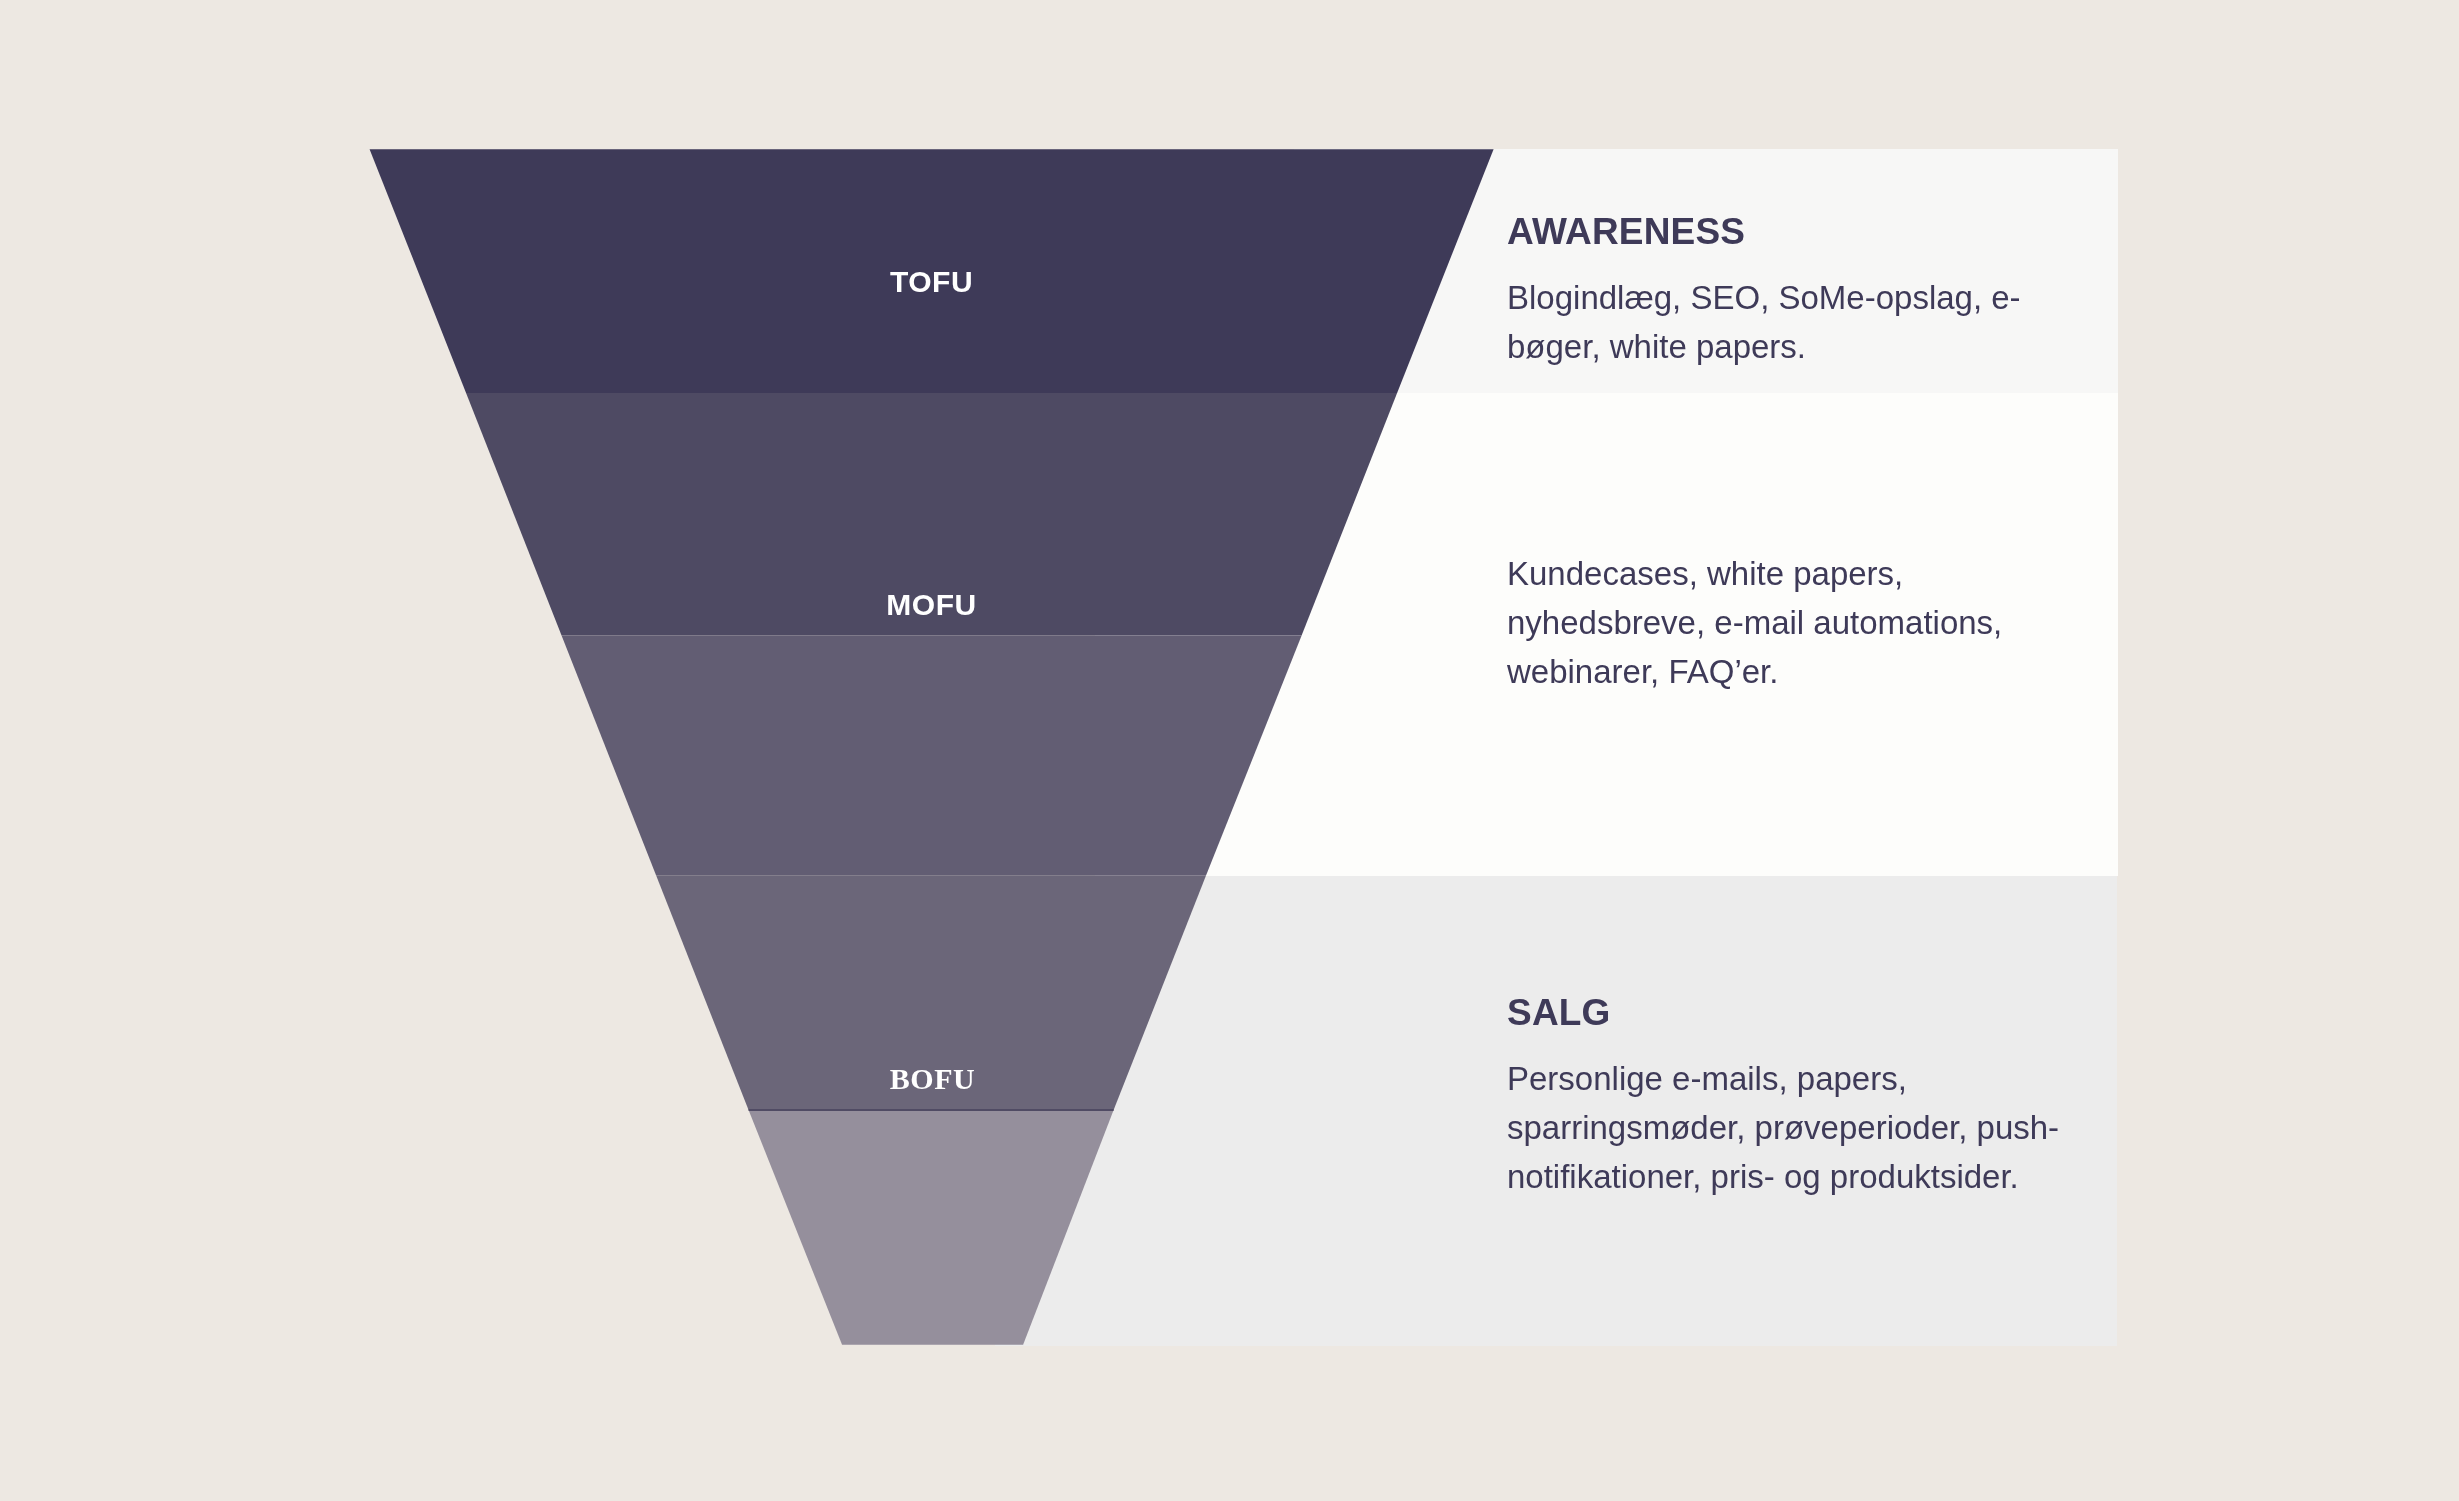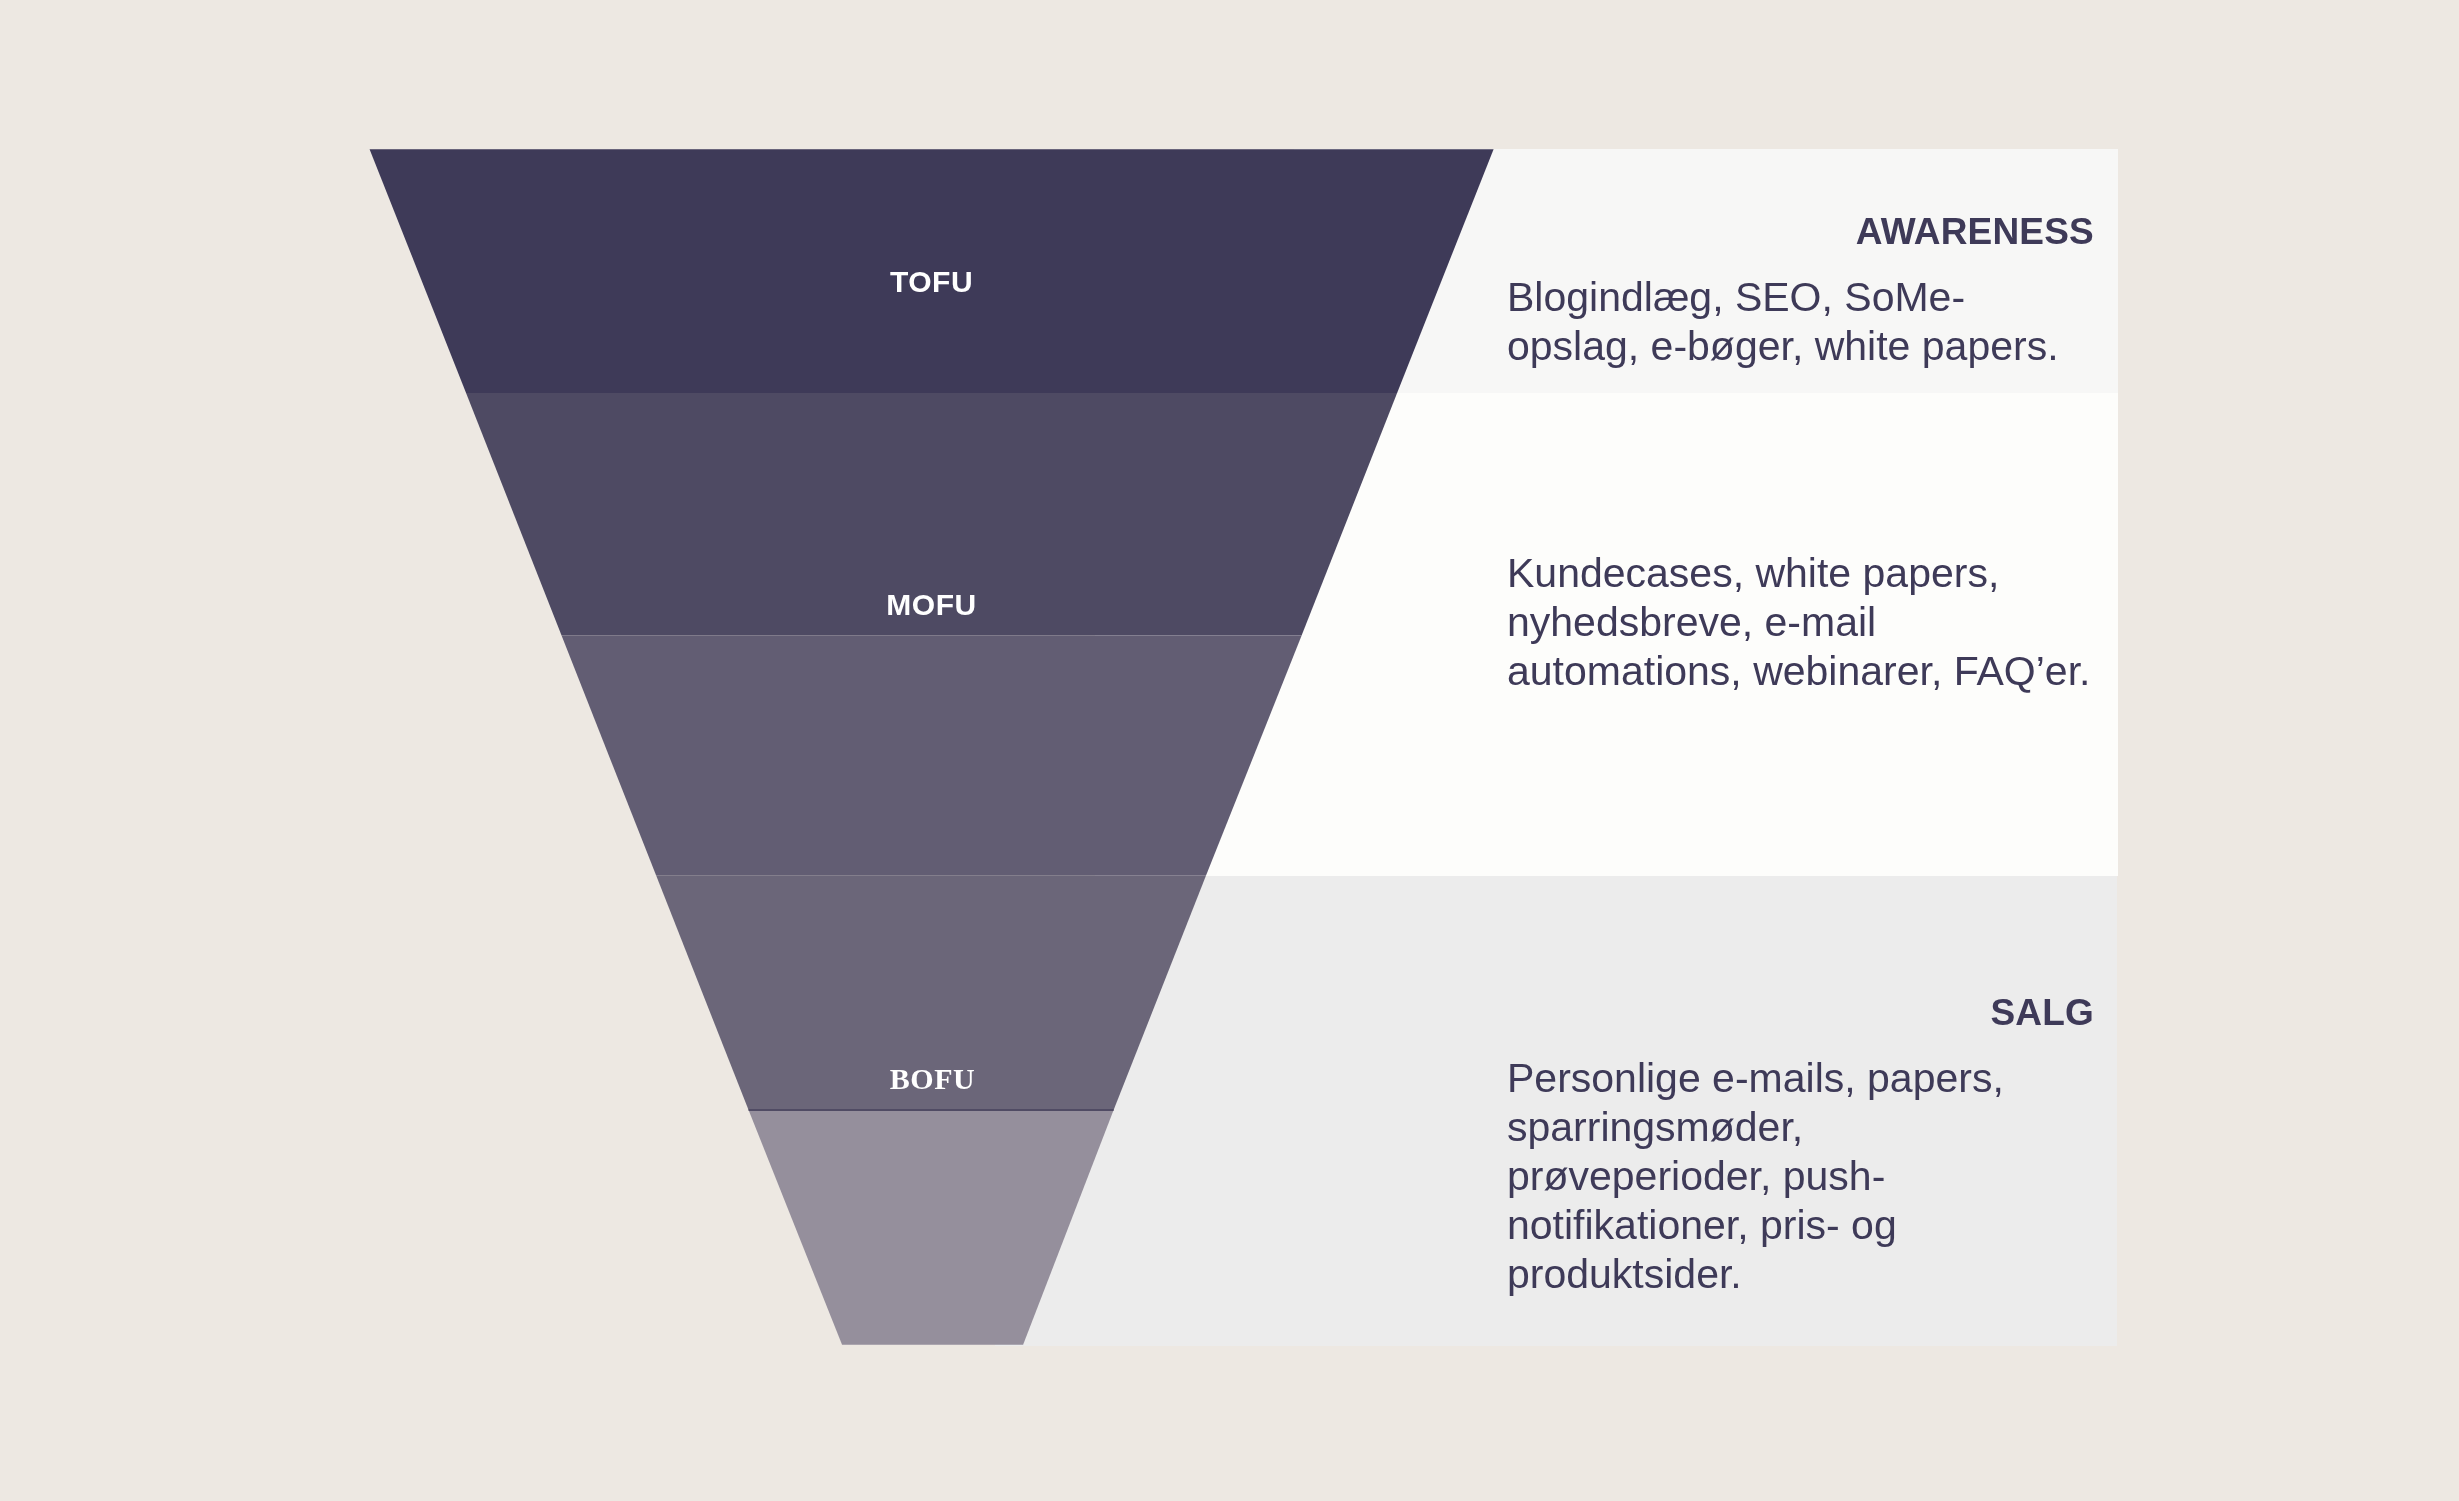--- a/index.html
+++ b/index.html
@@ -14,24 +14,23 @@
       position: absolute; width: 299px; margin-left: -149px;
       text-align: center; color: #ffffff; font-weight: bold;
       font-size: 30px; line-height: 1; letter-spacing: 0.5px;
     }
     .stage {
       position: absolute; left: 1507px; width: 587px; color: #3e3a58;
     }
     .stage-title {
       font-weight: bold; font-size: 37px; line-height: 1; margin: 0 0 23px 0;
       letter-spacing: 0.2px;
-      text-align: right;
     }
     .stage-desc {
-      font-size: 41px; line-height: 49px; margin: 0;
+      font-size: 33px; line-height: 49px; margin: 0;
     }
   </style>
 </head>
 <body>
 
 <div class="row-bg" style="left:1294px; top:149px; width:824px; height:244px; background:#f7f7f6;"></div>
 <div class="row-bg" style="left:1095px; top:393px; width:1023px; height:483px; background:#fdfdfb;"></div>
 <div class="row-bg" style="left:995px; top:876px; width:1122px; height:470px; background:#ececec;"></div>
 
 <svg class="layer" width="2460" height="1501" viewBox="0 0 2472 1509" xmlns="http://www.w3.org/2000/svg">

